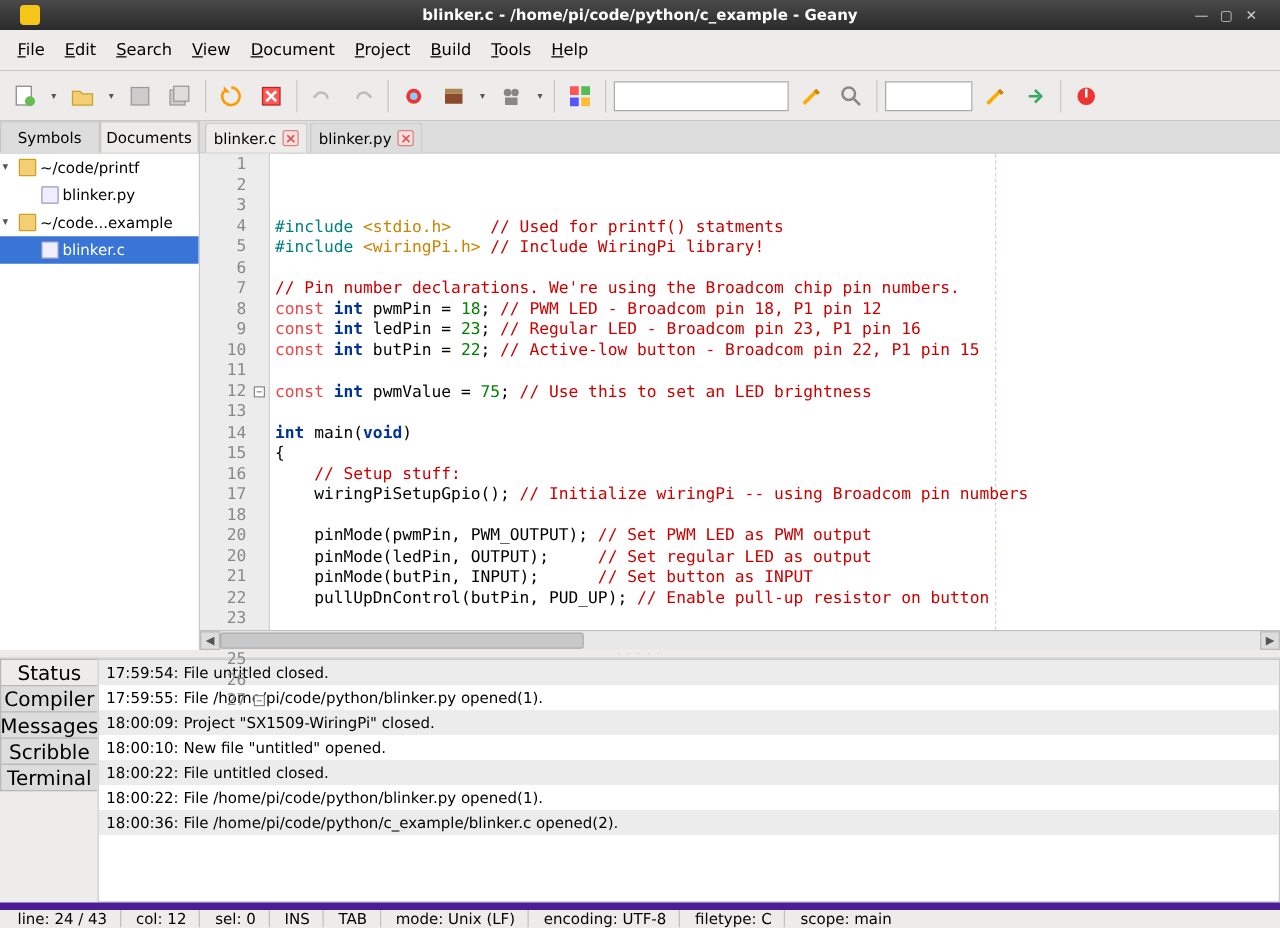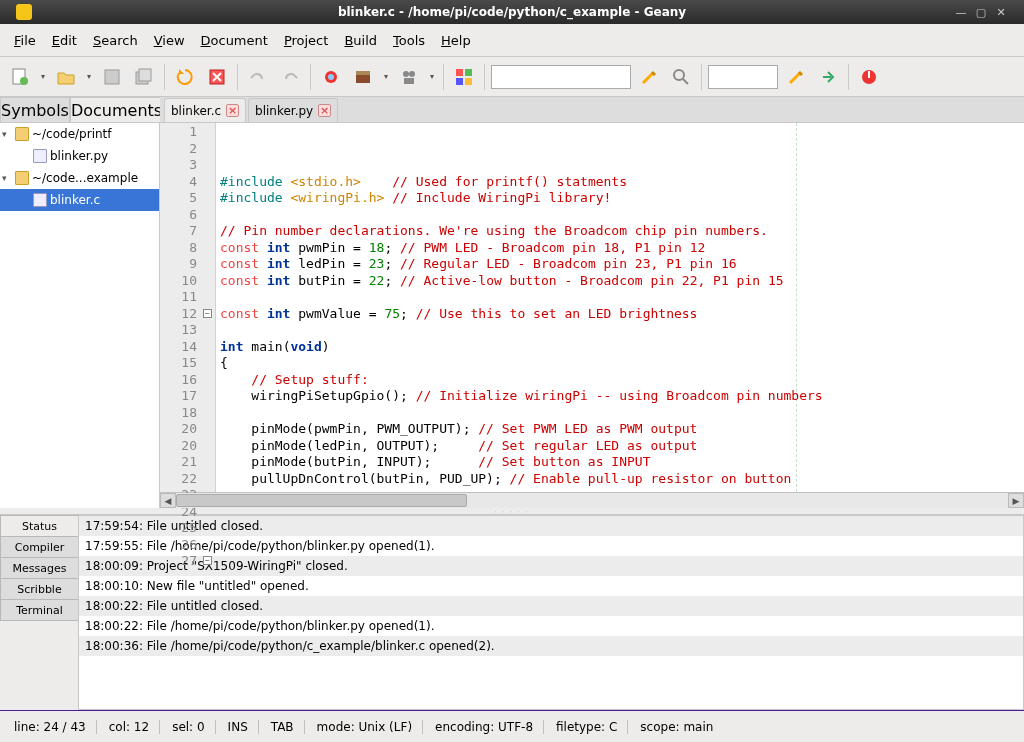--- a/index.html
+++ b/index.html
@@ -13,21 +13,21 @@
 .menubar span{ padding:2px 8px; cursor:default;}
 .menubar u{text-decoration: underline;}
 .toolbar { background:#edeceb; height:40px; border-bottom:1px solid #c8c8c8; display:flex; align-items:center; padding:0 6px; gap:4px;}
 .tbtn{ width:28px; height:28px; display:flex; align-items:center; justify-content:center; border:1px solid transparent; border-radius:2px;}
 .tsep{width:1px;height:26px;background:#c8c8c8;margin:0 2px;}
 .tdrop{width:10px;display:flex;align-items:center;justify-content:center;font-size:8px;color:#555;}
 .tfield{height:24px;border:1px solid #aaa;background:#fff;flex:0 0 140px;}
 .content{flex:1;display:flex;min-height:0;}
 .sidebar{width:160px;border-right:1px solid #c8c8c8;display:flex;flex-direction:column;background:#edeceb;}
 .sidetabs{display:flex;height:26px;border-bottom:1px solid #c8c8c8;}
-.sidetab{flex:1;display:flex;align-items:center;justify-content:center;border:1px solid #c8c8c8;border-bottom:none;background:#ddd;font-size:16px;text-align:right;}
+.sidetab{flex:1;display:flex;align-items:center;justify-content:center;border:1px solid #c8c8c8;border-bottom:none;background:#ddd;font-size:12px;text-align:right;}
 .sidetab.active{background:#edeceb;border-top:1px solid #c8c8c8;}
 .tree{flex:1;background:#fff;font-size:12px;overflow:auto;}
 .trow{display:flex;align-items:center;height:22px;padding-left:2px;gap:3px;}
 .trow.sel{background:#3875d7;color:#fff;}
 .twist{width:10px;color:#555;font-size:9px;}
 .ficon{width:14px;height:14px;display:inline-block;}
 .ficon.folder{background:#f3ce72;border:1px solid #c9a227;border-radius:1px;}
 .ficon.file{background:#eef;border:1px solid #99b;border-radius:1px;}
 .editor-area{flex:1;display:flex;flex-direction:column;min-width:0;}
 .filetabs{height:26px;display:flex;align-items:flex-end;border-bottom:1px solid #c8c8c8;background:#ddd;padding-left:4px;gap:2px;}
@@ -42,26 +42,26 @@
 .fold{position:absolute;right:3px;width:9px;height:9px;border:1px solid #888;background:#fff;font-size:8px;line-height:7px;text-align:center;color:#555;}
 .k{color:#ef4444;font-weight:normal;}
 .t{color:#003399;font-weight:bold;}
 .pp{color:#008080;}
 .s{color:#cc8400;}
 .c{color:#cc0000;}
 .n{color:#008000;}
 .fn{color:#000;}
 .messages-panel{height:196px;border-top:1px solid #c8c8c8;display:flex;background:#edeceb;}
 .msg-tabs{width:78px;display:flex;flex-direction:column;}
-.msg-tab{height:22px;border:1px solid #b8b8b8;border-right:none;display:flex;align-items:center;justify-content:center;font-size:11px;background:#ddd;margin-bottom:-1px;}
+.msg-tab{height:22px;border:1px solid #b8b8b8;border-right:none;display:flex;align-items:center;justify-content:center;font-size:16px;background:#ddd;margin-bottom:-1px;}
 .msg-tab.active{background:#edeceb;}
 .msg-body{flex:1;background:#fff;border:1px solid #c8c8c8;overflow:auto;font-size:12px;}
 .msg-row{padding:3px 6px;}
 .msg-row:nth-child(odd){background:#ececec;}
-.statusbar{height:32px;border-top:1px solid #4c1d95;display:flex;align-items:center;font-size:12px;background:#edeceb;padding:0 4px;gap:2px;}
+.statusbar{height:20px;border-top:6px solid #4c1d95;display:flex;align-items:center;font-size:12px;background:#edeceb;padding:0 4px;gap:2px;}
 .statusbar span{padding:0 10px;border-right:1px solid #c0c0c0;}
 .statusbar span:last-child{border-right:none;}
 .hscroll{height:16px;background:#ddd;border-top:1px solid #c0c0c0;display:flex;}
 .hscroll .track{flex:1;background:#e8e8e8;position:relative;}
 .hscroll .thumb{position:absolute;left:0;width:35%;top:1px;bottom:1px;background:#c8c8c8;border:1px solid #aaa;border-radius:2px;}
 .hscroll .arr{width:16px;background:#ddd;border:1px solid #bbb;display:flex;align-items:center;justify-content:center;font-size:9px;color:#555;}
 .sash{height:6px;background:#edeceb;display:flex;align-items:center;justify-content:center;color:#999;font-size:6px;letter-spacing:2px;}
 </style>
 </head>
 <body>

